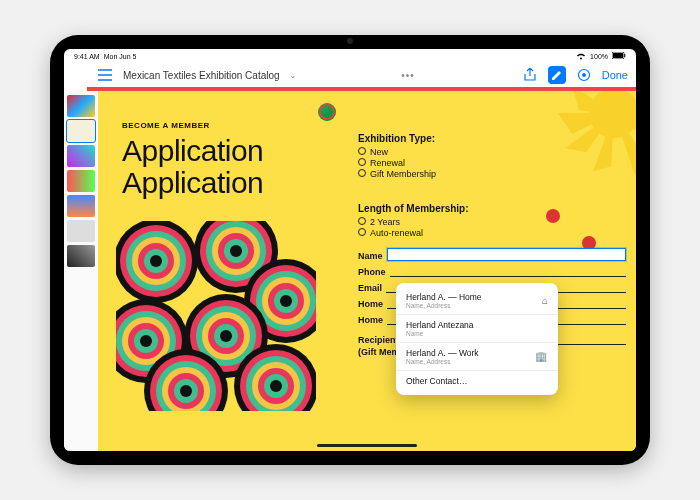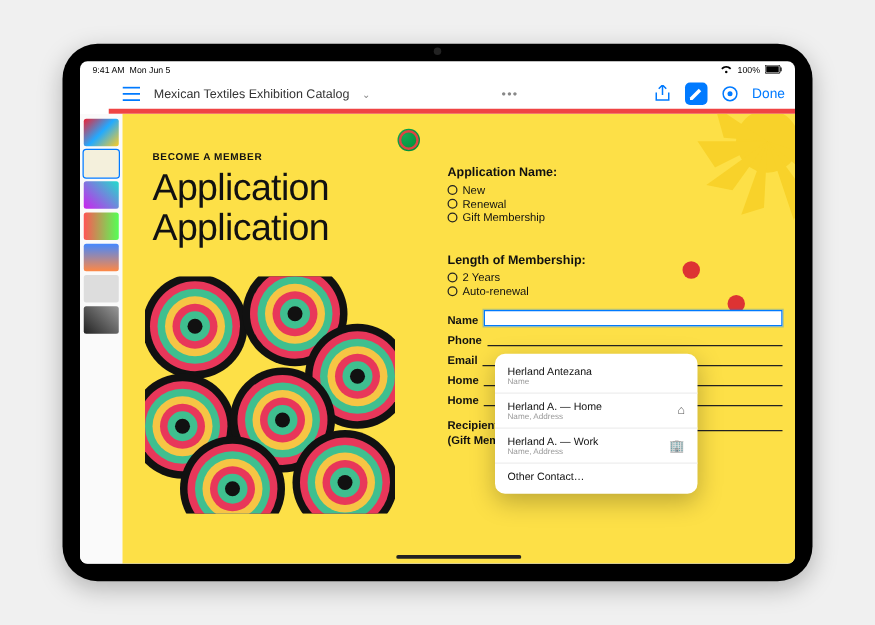--- a/index.html
+++ b/index.html
@@ -143,21 +143,21 @@
     overflow:hidden;
   }
   .art svg{width:100%;height:100%;}
   .form {
     position:absolute;
     left:260px; top:38px; right:10px;
     font-size:9px;
     color:#111;
   }
   .form .section-label { font-weight:700; font-size:10px; margin:4px 0 3px; }
-  .radio-row { display:flex; align-items:center; gap:4px; margin:1px 0; }
+  .radio-row { display:flex; align-items:flex-start; gap:4px; margin:1px 0; }
   .radio { width:8px;height:8px;border:1px solid #222;border-radius:50%; }
   .field-row { display:flex; align-items:flex-end; gap:4px; margin:6px 0 0; }
   .field-label { font-weight:700; font-size:9px; white-space:nowrap; }
   .field-line { flex:1; border-bottom:1px solid #222; height:10px; }
   .name-input {
     flex:1; height:13px;
     border:1.5px solid #007aff;
     background:#fff;
     box-shadow: 0 0 0 1px rgba(0,122,255,0.3);
   }
@@ -310,21 +310,21 @@
             <use href="#sp" x="120" y="30"></use>
             <use href="#sp" x="170" y="80"></use>
             <use href="#sp" x="30" y="120"></use>
             <use href="#sp" x="110" y="115"></use>
             <use href="#sp" x="70" y="170"></use>
             <use href="#sp" x="160" y="165"></use>
           </svg>
         </div>
 
         <div class="form">
-          <div class="section-label">Application Name:</div>
+          <div class="section-label">Exhibition Type:</div>
           <div class="radio-row">
               <span class="radio"></span>
               <span>New</span>
             </div>
           <div class="radio-row">
               <span class="radio"></span>
               <span>Renewal</span>
             </div>
           <div class="radio-row">
               <span class="radio"></span>
@@ -364,30 +364,30 @@
           <div class="field-row" style="margin-top:10px">
               <span class="field-label">Recipient's Name</span>
               <div class="field-line"></div>
             </div>
           <div style="font-weight:700;font-size:9px;margin-top:2px">(Gift Membership)</div>
         </div>
 
         <div class="autofill">
           <div class="af-item">
             <div>
-              <div class="af-name">Herland Antezana</div>
-              <div class="af-sub">Name</div>
-            </div>
+              <div class="af-name">Herland A. — Home</div>
+              <div class="af-sub">Name, Address</div>
+            </div>
+            <span class="af-icon">⌂</span>
           </div>
           <div class="af-item">
             <div>
-              <div class="af-name">Herland A. — Home</div>
-              <div class="af-sub">Name, Address</div>
-            </div>
-            <span class="af-icon">⌂</span>
+              <div class="af-name">Herland Antezana</div>
+              <div class="af-sub">Name</div>
+            </div>
           </div>
           <div class="af-item">
             <div>
               <div class="af-name">Herland A. — Work</div>
               <div class="af-sub">Name, Address</div>
             </div>
             <span class="af-icon">🏢</span>
           </div>
           <div class="af-item">
             <div class="af-name">Other Contact…</div>

